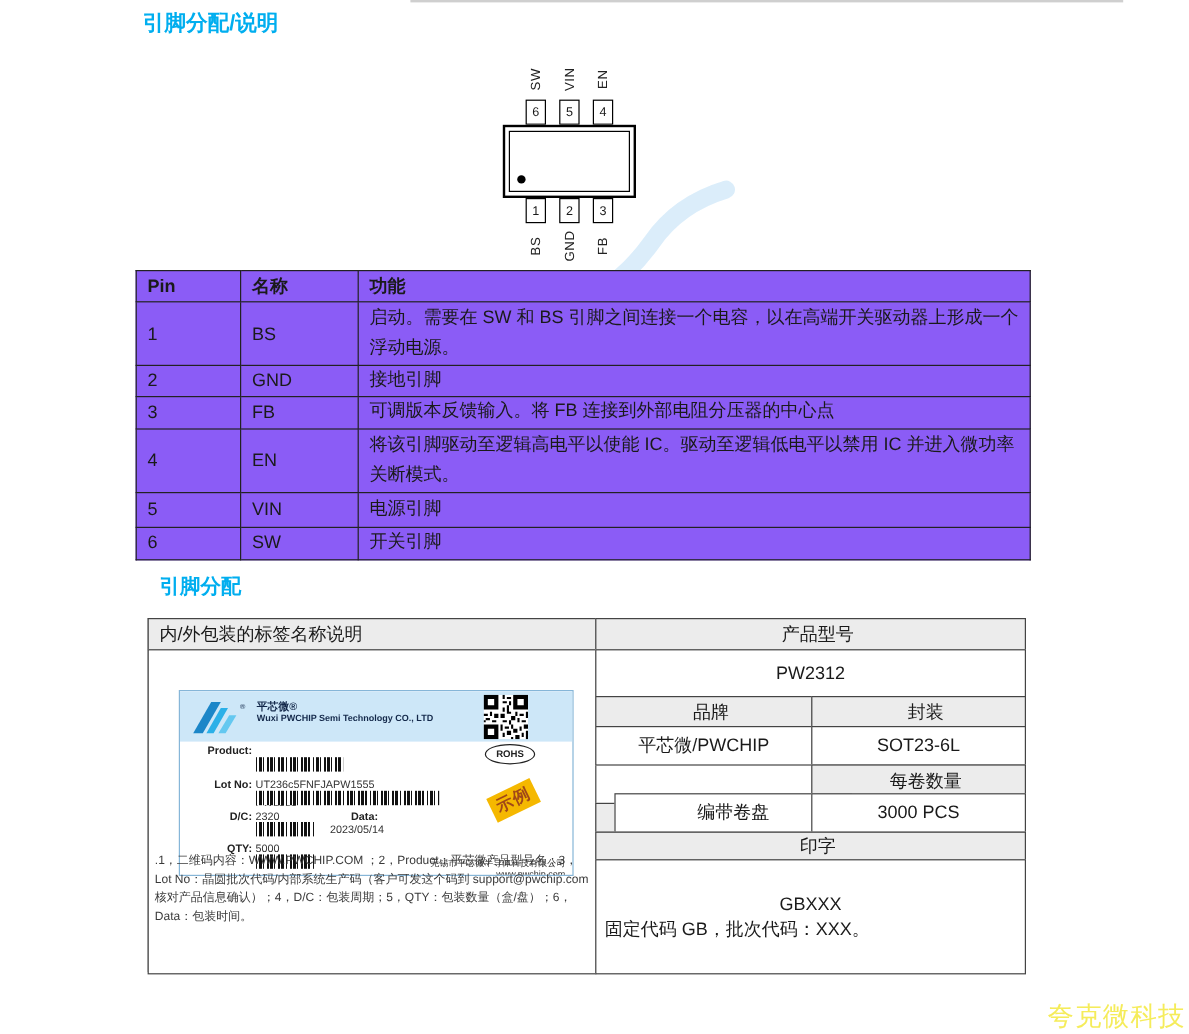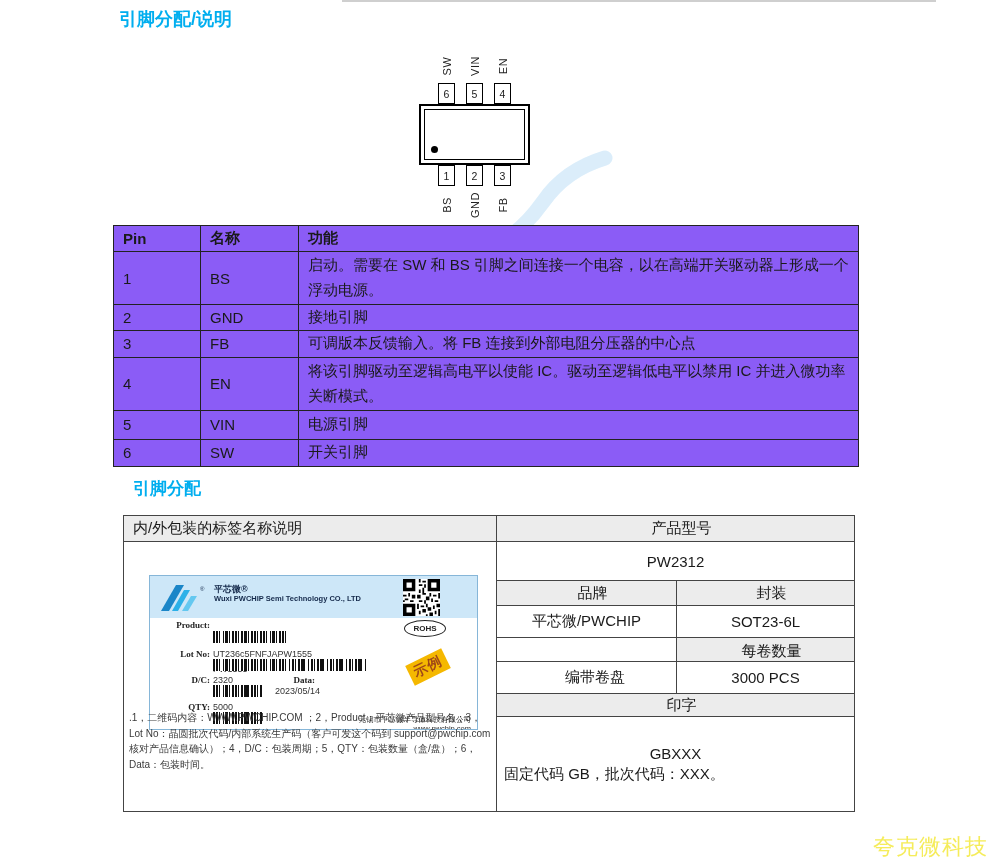--- a/index.html
+++ b/index.html
@@ -48,21 +48,21 @@
 
   
   .pkg-label { position:absolute; left:25px; top:33px; width:329px; height:155px;
                border:1px solid #86b6d8; background:#fff; font-size:9px; overflow:hidden; }
   .lbl-band { position:absolute; left:0; top:0; width:100%; height:42px; background:#cde7f8; }
   .lbl-logo { position:absolute; left:10px; top:7px; }
   .lbl-brandwrap { position:absolute; left:64px; top:8px; line-height:10px; }
   .lbl-brand { font-size:9px; font-weight:bold; color:#13284a; }
   .lbl-company { font-size:7.5px; font-weight:bold; color:#13284a; }
   .lbl-qr { position:absolute; left:253px; top:3px; }
-  .fld-key { position:absolute; width:60px; text-align:right; font-weight:bold; font-size:9px; color:#222;font-family:Liberation Serif, serif; }
+  .fld-key { position:absolute; width:60px; text-align:right; font-weight:bold; font-size:9px; color:#222; }
   .fld-val { position:absolute; left:63px; font-size:9px; color:#333; }
   .barcode { position:absolute; left:63px; height:12px;
              background:repeating-linear-gradient(90deg,#111 0 1.5px,#fff 1.5px 2.5px,#111 2.5px 5px,#fff 5px 6px,#111 6px 7px,#fff 7px 9.5px); }
   .rohs { position:absolute; left:254px; top:44px; width:42px; height:17px;
           border:1.6px solid #222; border-radius:50%; font-size:8px; font-weight:bold;
           display:flex; align-items:center; justify-content:center; color:#222; background:#fff; }
   .stamp { position:absolute; left:258px; top:80px; padding:2px 5px; background:#f5b800;
            color:#a04818; font-size:14px; font-weight:bold; transform:rotate(-26deg);
            letter-spacing:1px; }
   .lbl-foot { position:absolute; right:6px; top:140px; text-align:right;
@@ -219,21 +219,21 @@
     <div class="pt-cell pt-hdr" style="left:372px; top:-1px; width:359px; height:27px;">产品型号</div>
     <div class="pt-cell" style="left:372px; top:25px; width:359px; height:40px;">PW2312</div>
 
     <div class="pt-cell pt-hdr" style="left:372px; top:64px; width:181px; height:26px;">品牌</div>
     <div class="pt-cell pt-hdr" style="left:552px; top:64px; width:179px; height:26px;">封装</div>
     <div class="pt-cell" style="left:372px; top:89px; width:181px; height:33px;">平芯微/PWCHIP</div>
     <div class="pt-cell" style="left:552px; top:89px; width:179px; height:33px;">SOT23-6L</div>
 
     <div class="pt-cell pt-hdr" style="left:372px; top:121px; width:181px; height:25px;margin-top:32px;">包装</div>
     <div class="pt-cell pt-hdr" style="left:552px; top:121px; width:179px; height:28px;">每卷数量</div>
-    <div class="pt-cell" style="left:372px; top:145px; width:198px; height:33px;">编带卷盘</div>
+    <div class="pt-cell" style="left:388px; top:145px; width:198px; height:33px;">编带卷盘</div>
     <div class="pt-cell" style="left:552px; top:145px; width:179px; height:33px;">3000 PCS</div>
 
     <div class="pt-cell pt-hdr" style="left:372px; top:177px; width:359px; height:24px;">印字</div>
     <div class="pt-cell pt-block" style="left:372px; top:200px; width:359px; height:96px;">
       <div style="text-align:center; margin-top:28px; font-size:15px;">GBXXX</div>
       <div style="padding-left:7px; margin-top:3px; font-size:15px;">固定代码 GB，批次代码：XXX。</div>
     </div>
   </div>
 
   <div class="yellow-mark">夸克微科技</div>

